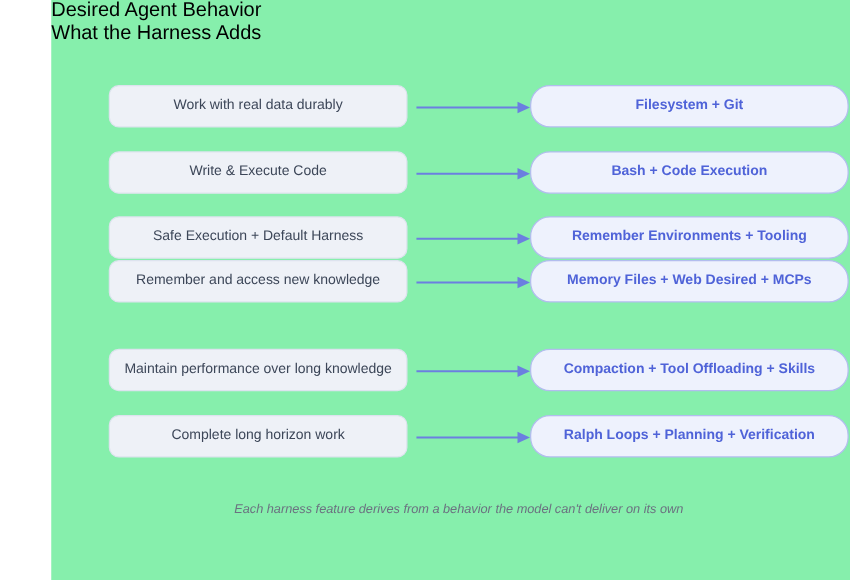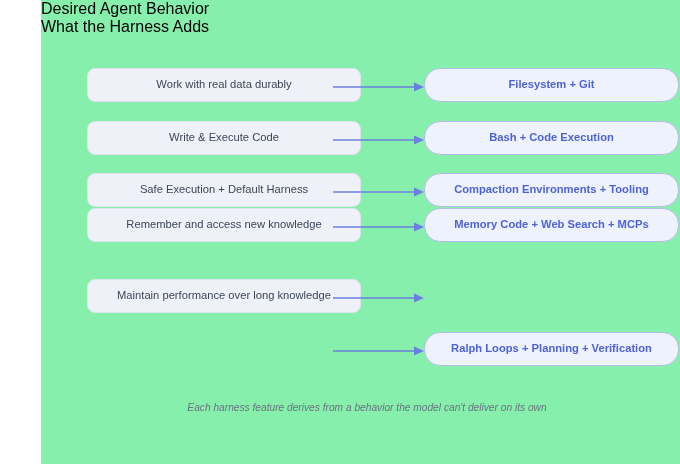--- a/index.html
+++ b/index.html
@@ -31,21 +31,21 @@
     left: 0;
     width: 680px;
     height: 34px;
   }
 
   
   .behavior-box {
     position: absolute;
     left: 46px;
     top: 0;
-    width: 274px;
+    width: 239px;
     height: 34px;
     box-sizing: border-box;
     background: #eef1f7;
     border: 1px solid #dde3ee;
     border-radius: 8px;
     display: flex;
     align-items: center;
     justify-content: center;
   }
   .behavior-label {
@@ -138,45 +138,51 @@
       </div>
       <div class="row" style="top: 173px;">
         <div class="behavior-box">
           <span class="behavior-label">Safe Execution + Default Harness</span>
         </div>
         <div class="connector"><svg width="91" height="12" viewBox="0 0 91 12" xmlns="http://www.w3.org/2000/svg">
             <line x1="0" y1="6" x2="83" y2="6" stroke="#6b7fe0" stroke-width="1.6"></line>
             <path d="M91 6 L81 1.4 L81 10.6 Z" fill="#6b7fe0"></path>
           </svg></div>
         <div class="harness-box">
-          <span class="harness-label">Compaction Environments + Tooling</span>
+          <span class="harness-label">Remember Environments + Tooling</span>
         </div>
       </div>
       <div class="row" style="top: 208px;">
         <div class="behavior-box">
           <span class="behavior-label">Remember and access new knowledge</span>
         </div>
         <div class="connector"><svg width="91" height="12" viewBox="0 0 91 12" xmlns="http://www.w3.org/2000/svg">
             <line x1="0" y1="6" x2="83" y2="6" stroke="#6b7fe0" stroke-width="1.6"></line>
             <path d="M91 6 L81 1.4 L81 10.6 Z" fill="#6b7fe0"></path>
           </svg></div>
         <div class="harness-box">
-          <span class="harness-label">Memory Code + Web Search + MCPs</span>
+          <span class="harness-label">Memory Files + Web Desired + MCPs</span>
         </div>
       </div>
       <div class="row" style="top: 279px;">
         <div class="behavior-box">
           <span class="behavior-label">Maintain performance over long knowledge</span>
         </div>
         <div class="connector"><svg width="91" height="12" viewBox="0 0 91 12" xmlns="http://www.w3.org/2000/svg">
             <line x1="0" y1="6" x2="83" y2="6" stroke="#6b7fe0" stroke-width="1.6"></line>
             <path d="M91 6 L81 1.4 L81 10.6 Z" fill="#6b7fe0"></path>
           </svg></div>
+        <div class="harness-box">
+          <span class="harness-label">Compaction + Tool Offloading + Skills</span>
+        </div>
       </div>
       <div class="row" style="top: 332px;">
+        <div class="behavior-box">
+          <span class="behavior-label">Complete long horizon work</span>
+        </div>
         <div class="connector"><svg width="91" height="12" viewBox="0 0 91 12" xmlns="http://www.w3.org/2000/svg">
             <line x1="0" y1="6" x2="83" y2="6" stroke="#6b7fe0" stroke-width="1.6"></line>
             <path d="M91 6 L81 1.4 L81 10.6 Z" fill="#6b7fe0"></path>
           </svg></div>
         <div class="harness-box">
           <span class="harness-label">Ralph Loops + Planning + Verification</span>
         </div>
       </div>
     </div>
 

